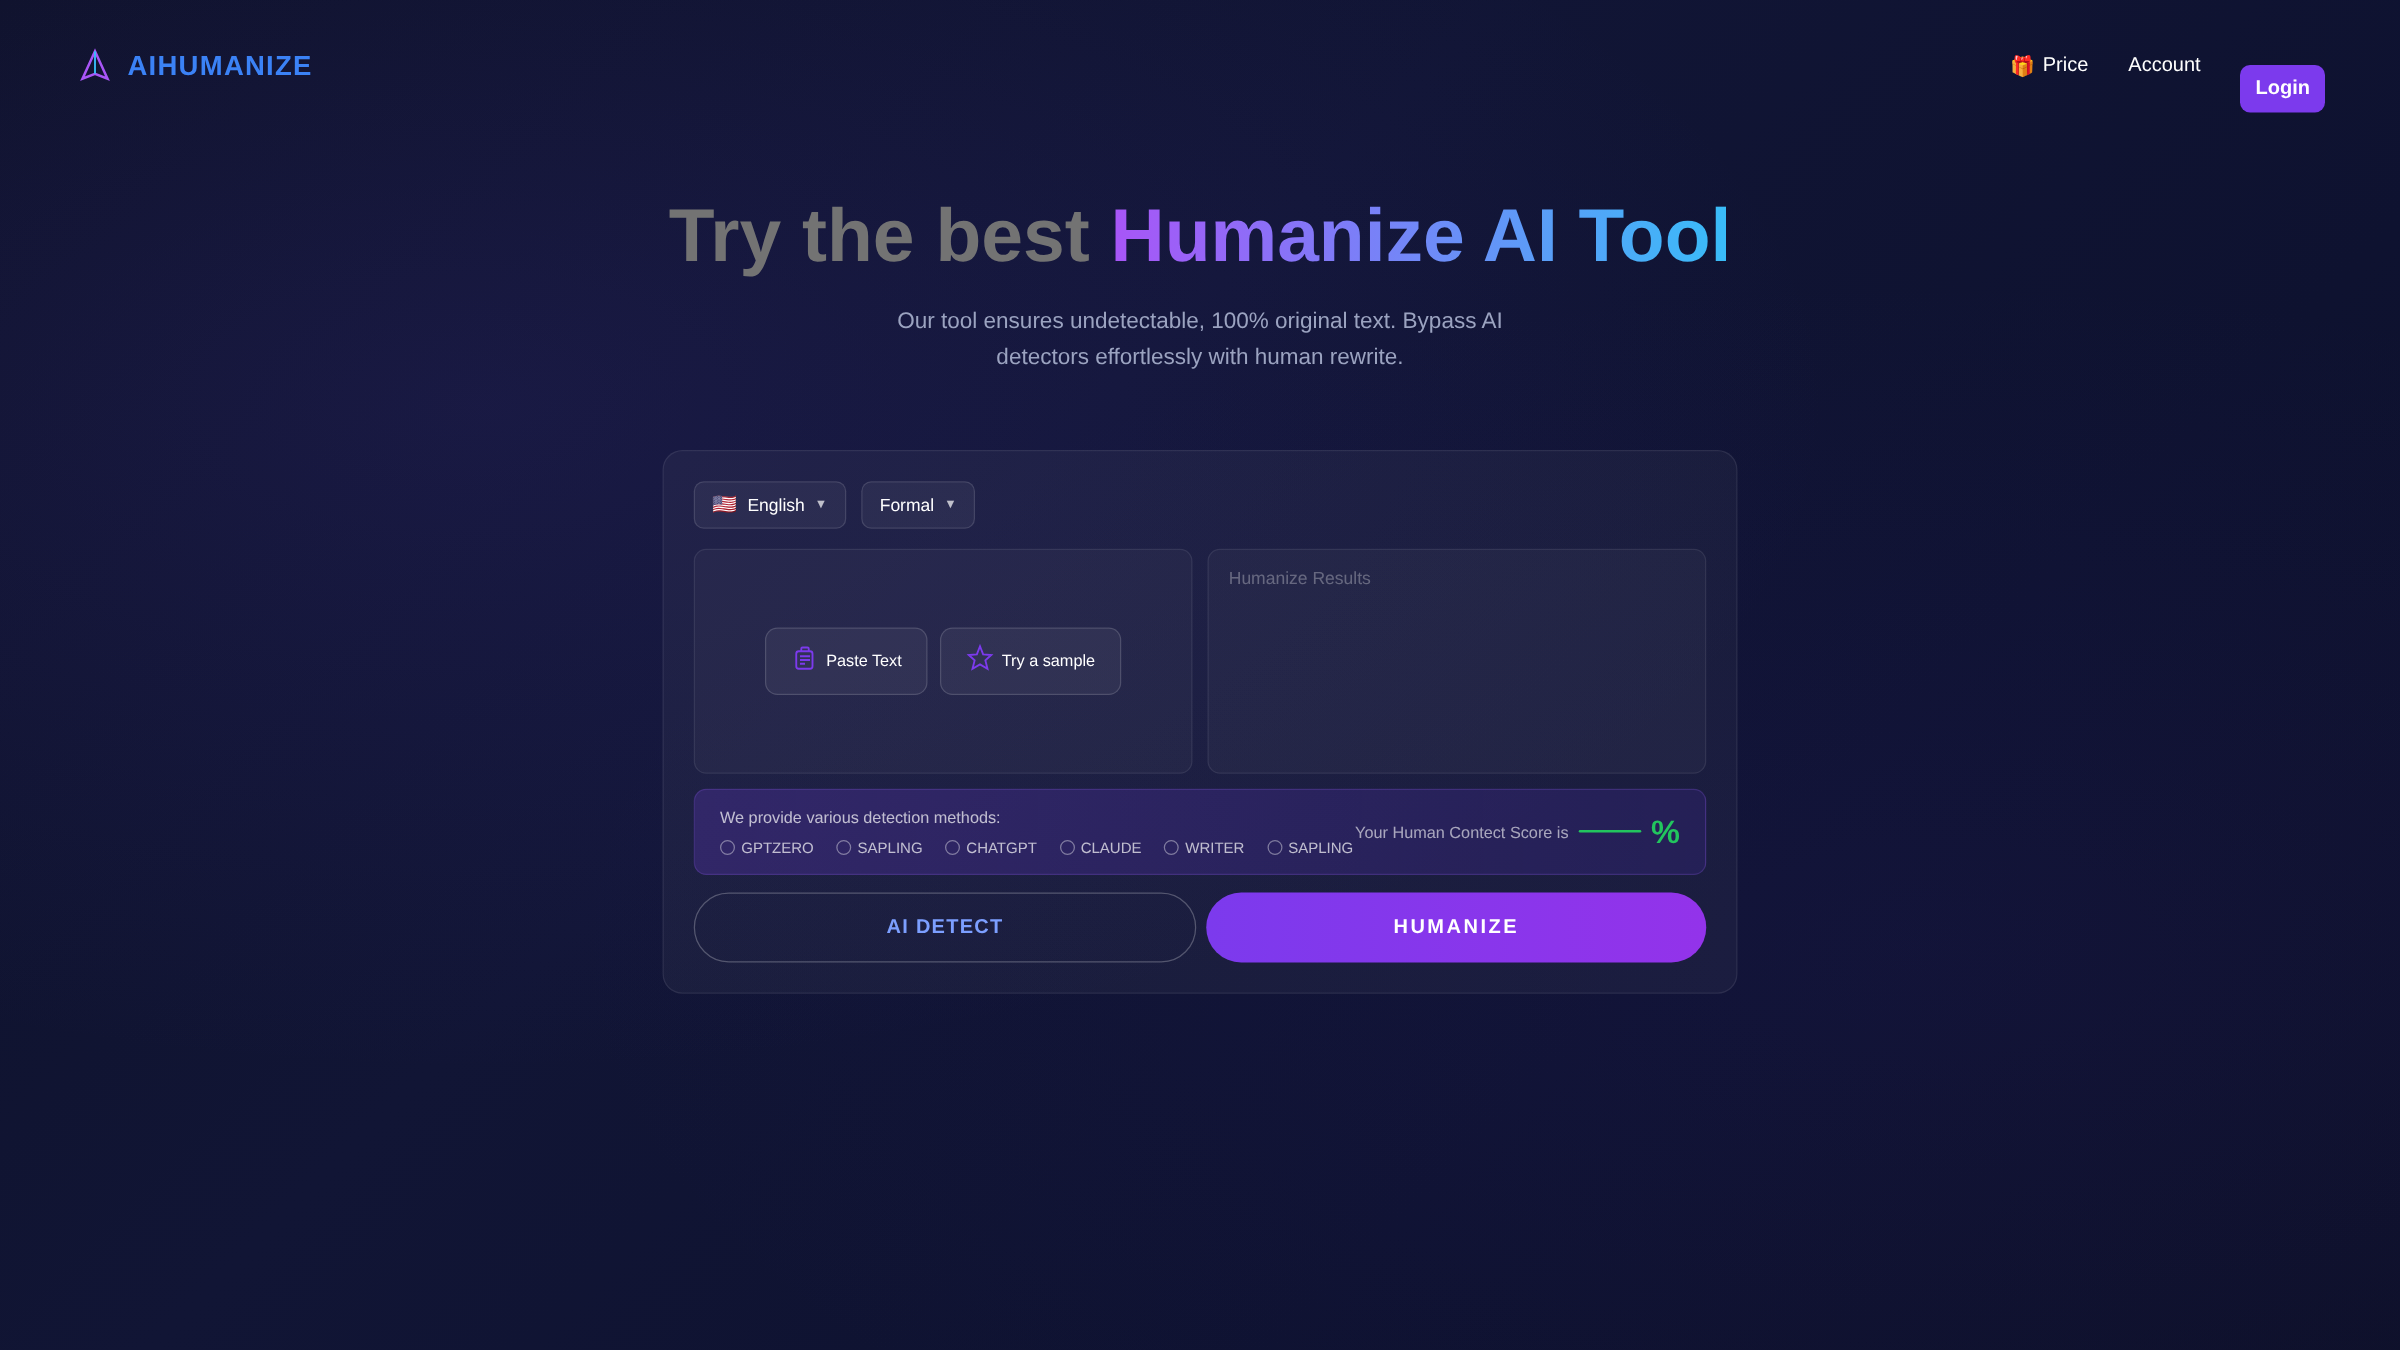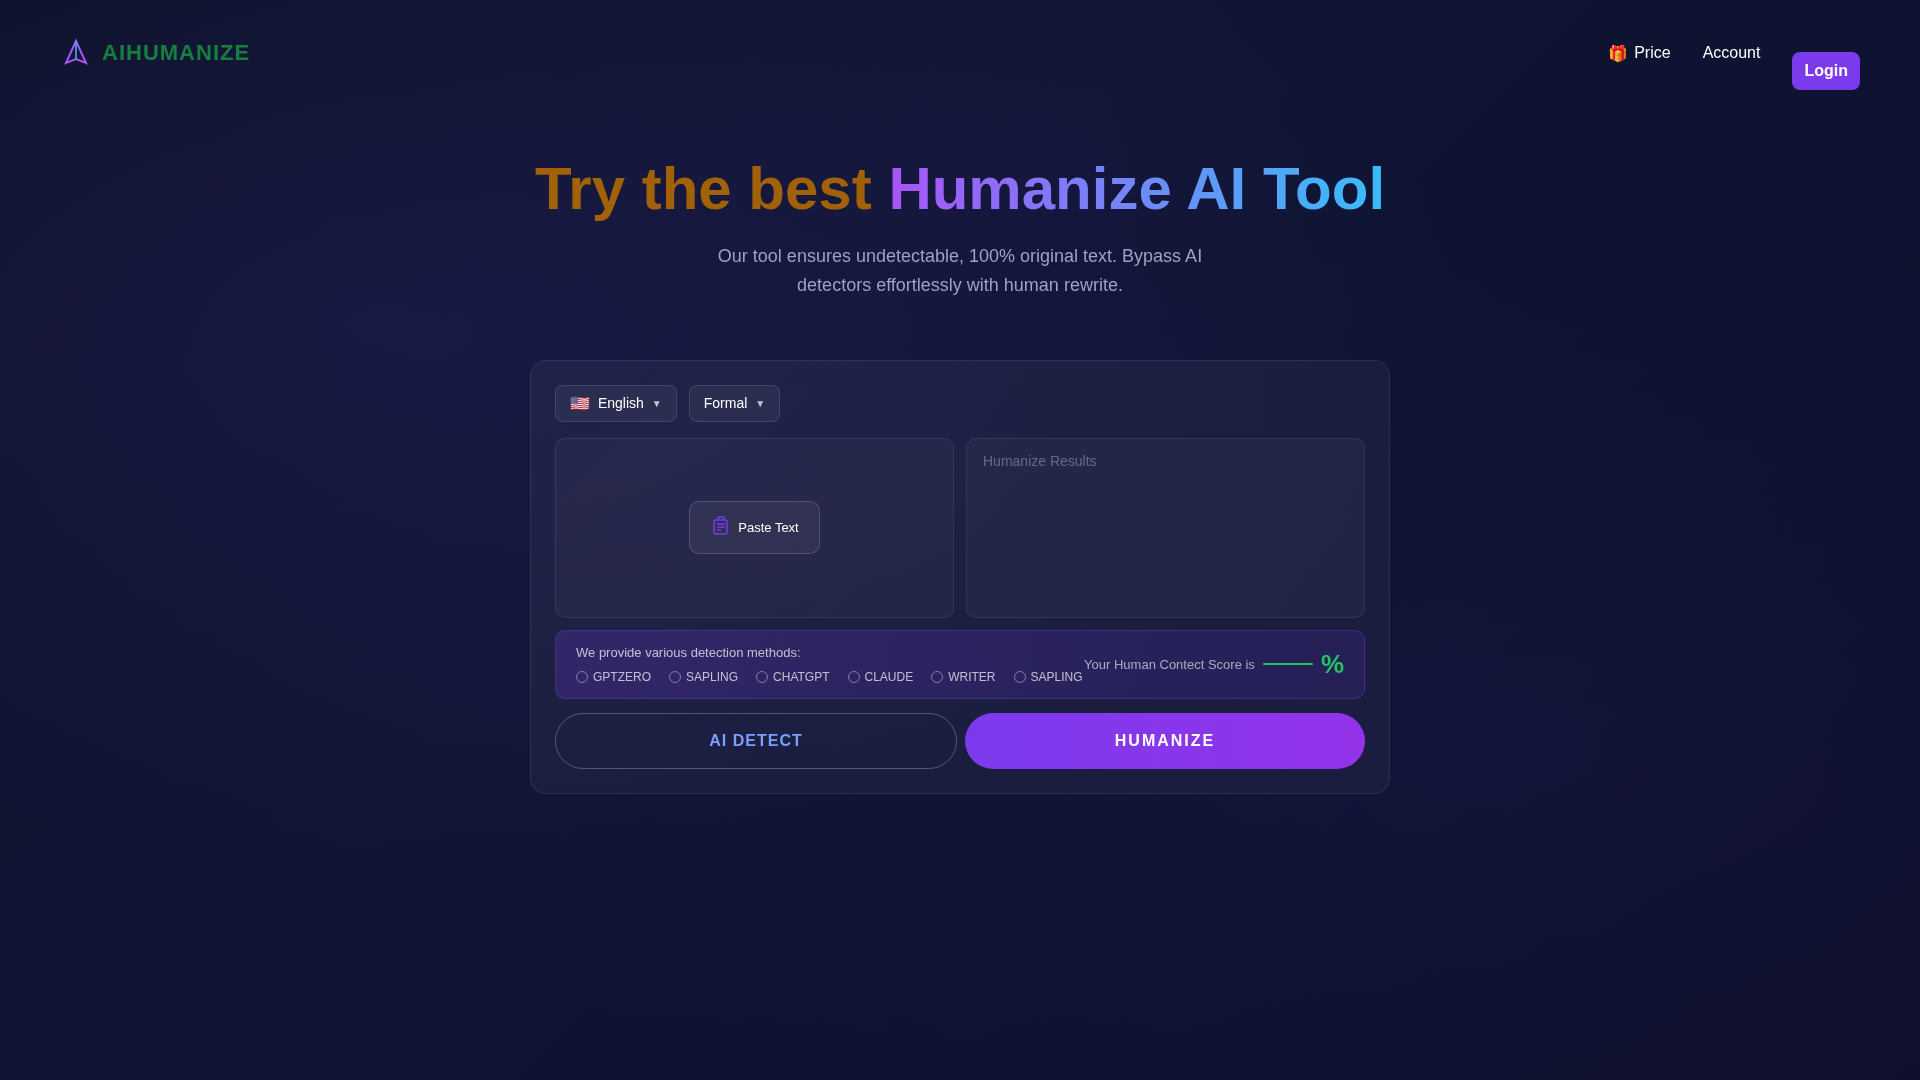--- a/index.html
+++ b/index.html
@@ -42,21 +42,21 @@
     }
 
     .logo-icon {
       width: 32px;
       height: 32px;
     }
 
     .logo-text {
       font-size: 22px;
       font-weight: 700;
-      color: #15803d;
+      color: #3b82f6;
       letter-spacing: 1px;
     }
 
     .header-nav {
       display: flex;
       align-items: center;
       gap: 32px;
     }
 
     .nav-price {
@@ -95,21 +95,21 @@
     }
 
     .hero-title {
       font-size: 60px;
       font-weight: 800;
       line-height: 1.1;
       margin-bottom: 20px;
     }
 
     .hero-title-white {
-      color: #a16207;
+      color: #737373;
     }
 
     .hero-title-gradient {
       background: linear-gradient(90deg, #a855f7, #38bdf8);
       -webkit-background-clip: text;
       -webkit-text-fill-color: transparent;
       background-clip: text;
     }
 
     .hero-subtitle {
@@ -366,20 +366,28 @@
             <svg width="22" height="22" viewBox="0 0 22 22" fill="none">
               <rect x="4" y="6" width="13" height="14" rx="2" stroke="#7c3aed" stroke-width="1.5"></rect>
               <path d="M8 6V4a1 1 0 011-1h4a1 1 0 011 1v2" stroke="#7c3aed" stroke-width="1.5"></path>
               <line x1="7" y1="10" x2="15" y2="10" stroke="#7c3aed" stroke-width="1.5"></line>
               <line x1="7" y1="13" x2="15" y2="13" stroke="#7c3aed" stroke-width="1.5"></line>
               <line x1="7" y1="16" x2="11" y2="16" stroke="#7c3aed" stroke-width="1.5"></line>
             </svg>
           </span>
           <span>Paste Text</span>
         </button>
+        <button class="action-btn">
+          <span class="action-btn-icon">
+            <svg width="22" height="22" viewBox="0 0 22 22" fill="none">
+              <polygon points="11,2 13.5,8.5 20,9 15.3,13.3 17,20 11,16.5 5,20 6.7,13.3 2,9 8.5,8.5" stroke="#7c3aed" stroke-width="1.5" fill="none"></polygon>
+            </svg>
+          </span>
+          <span>Try a sample</span>
+        </button>
       </div>
     </div>
 
     <div class="text-area-right">
       <span class="text-area-placeholder">Humanize Results</span>
     </div>
   </div>
 
   <div class="detection-bar">
     <div class="detection-left">

